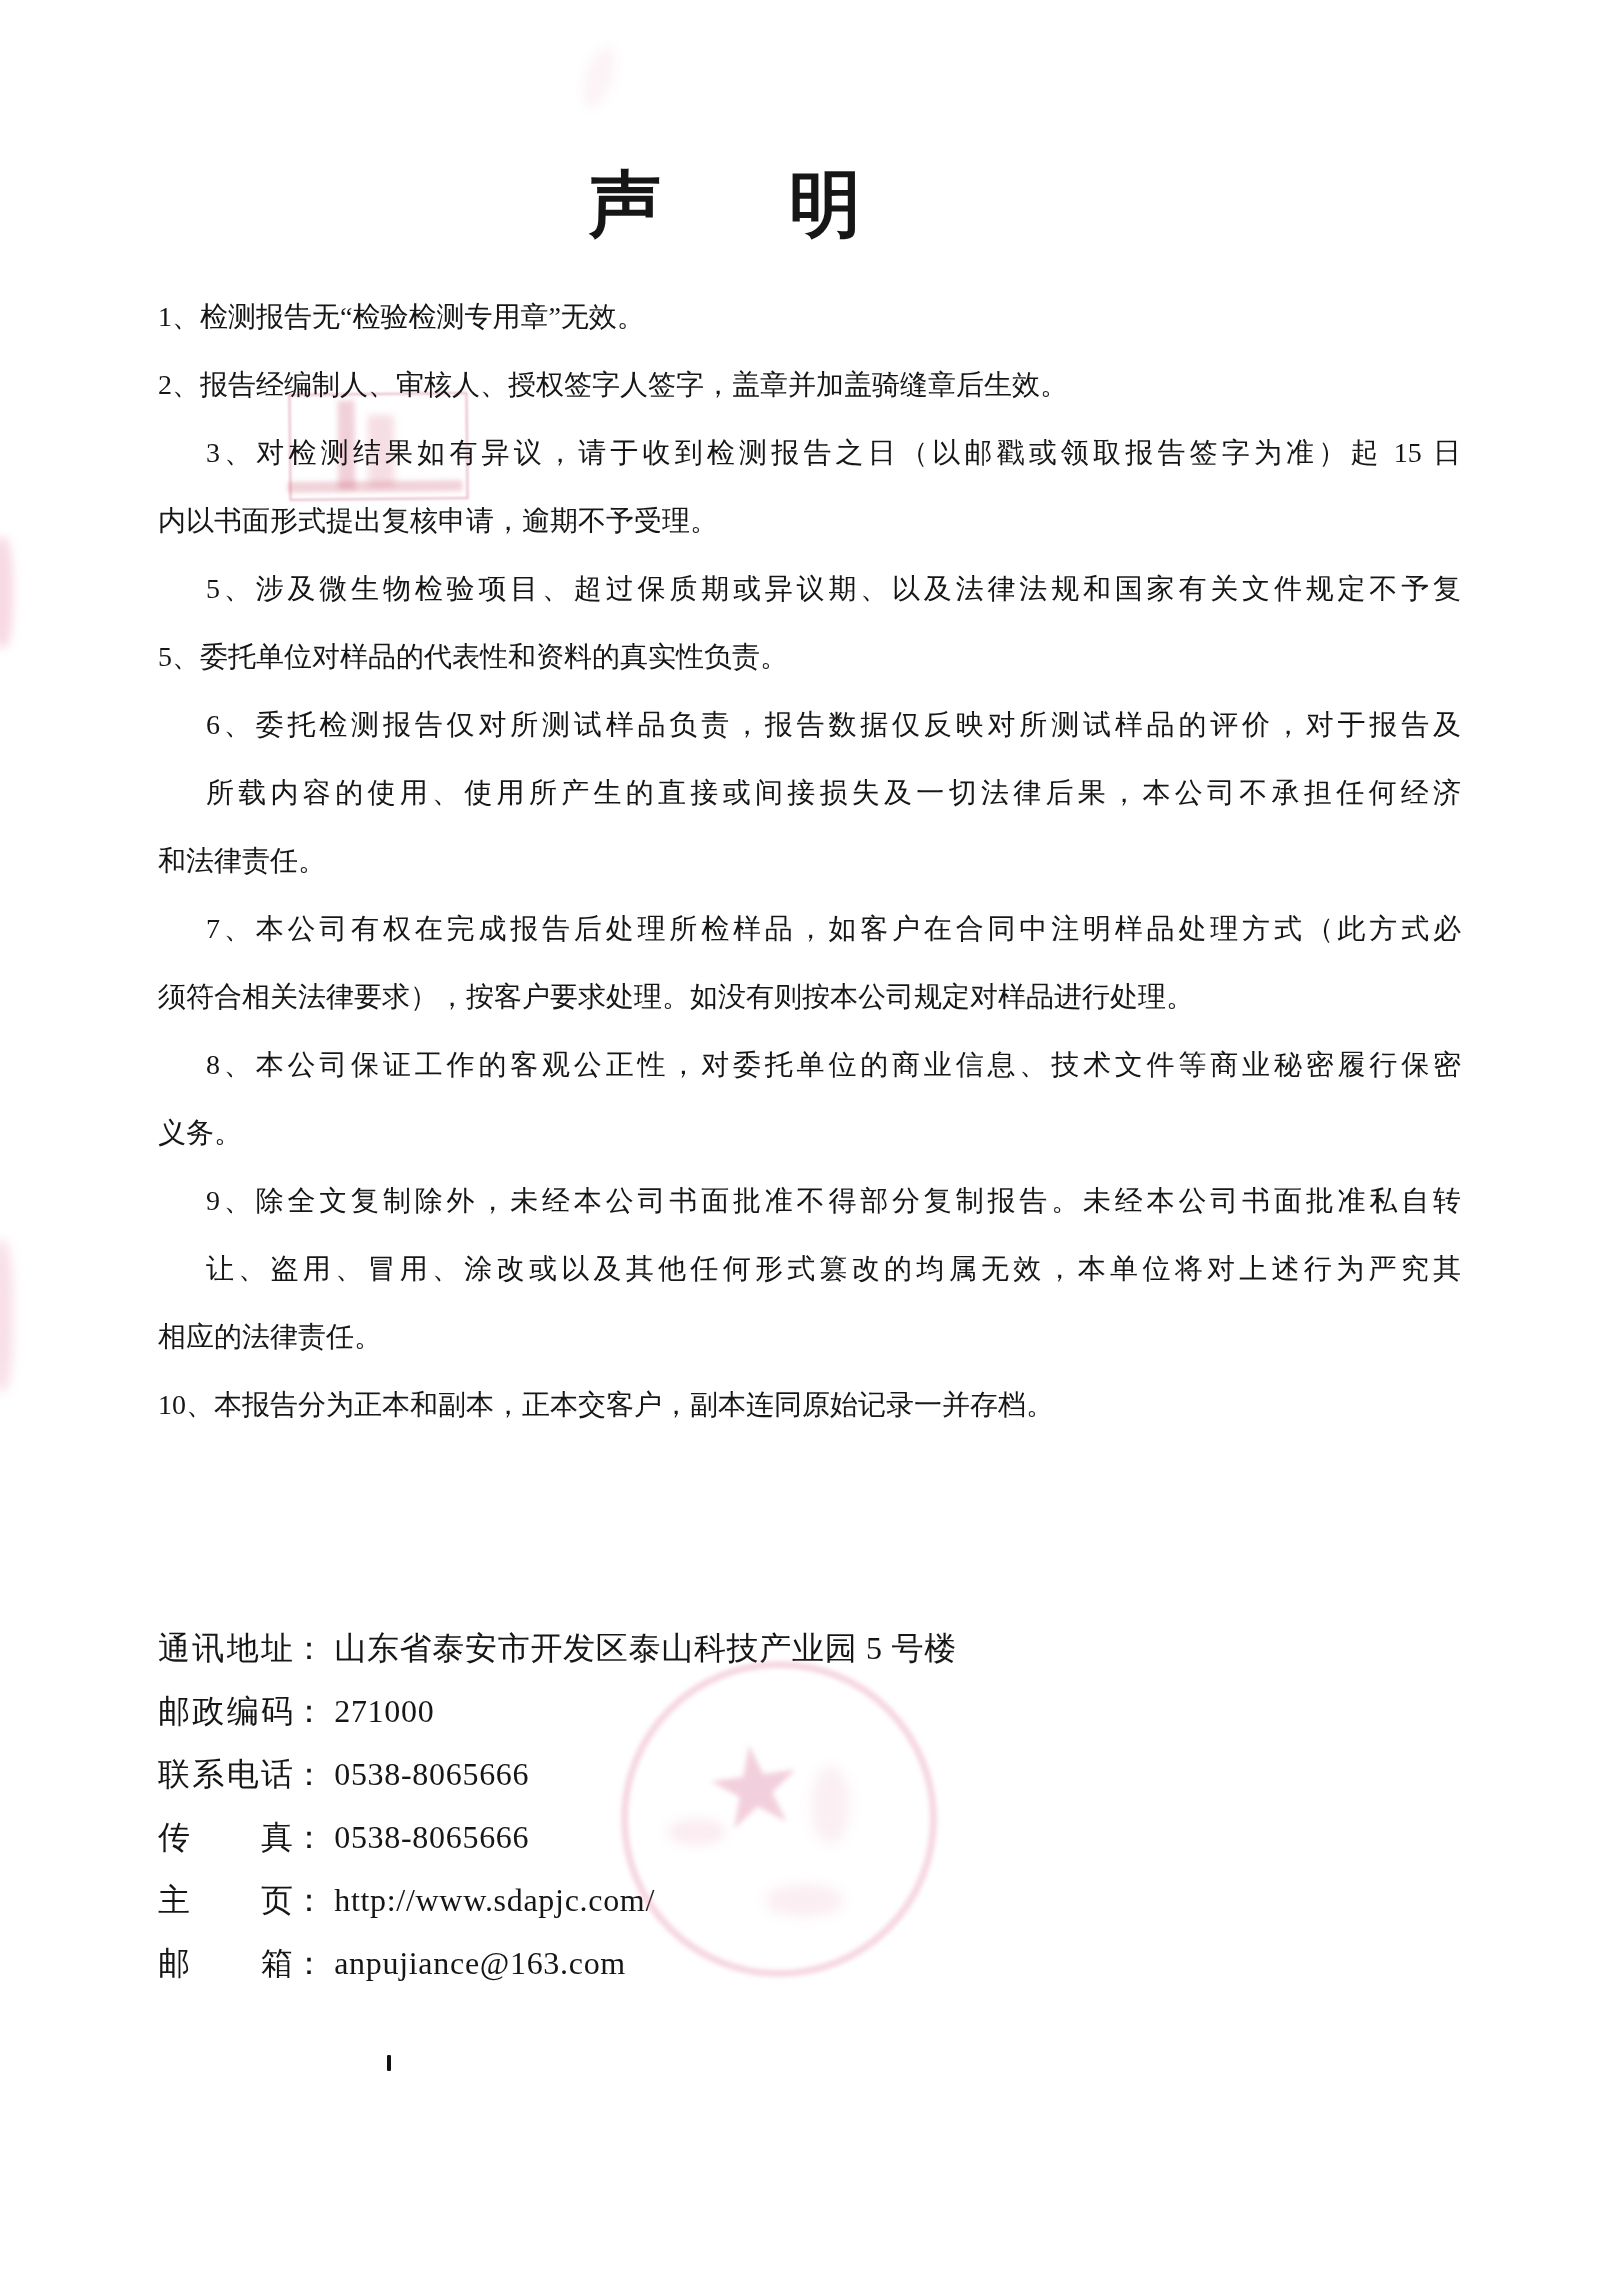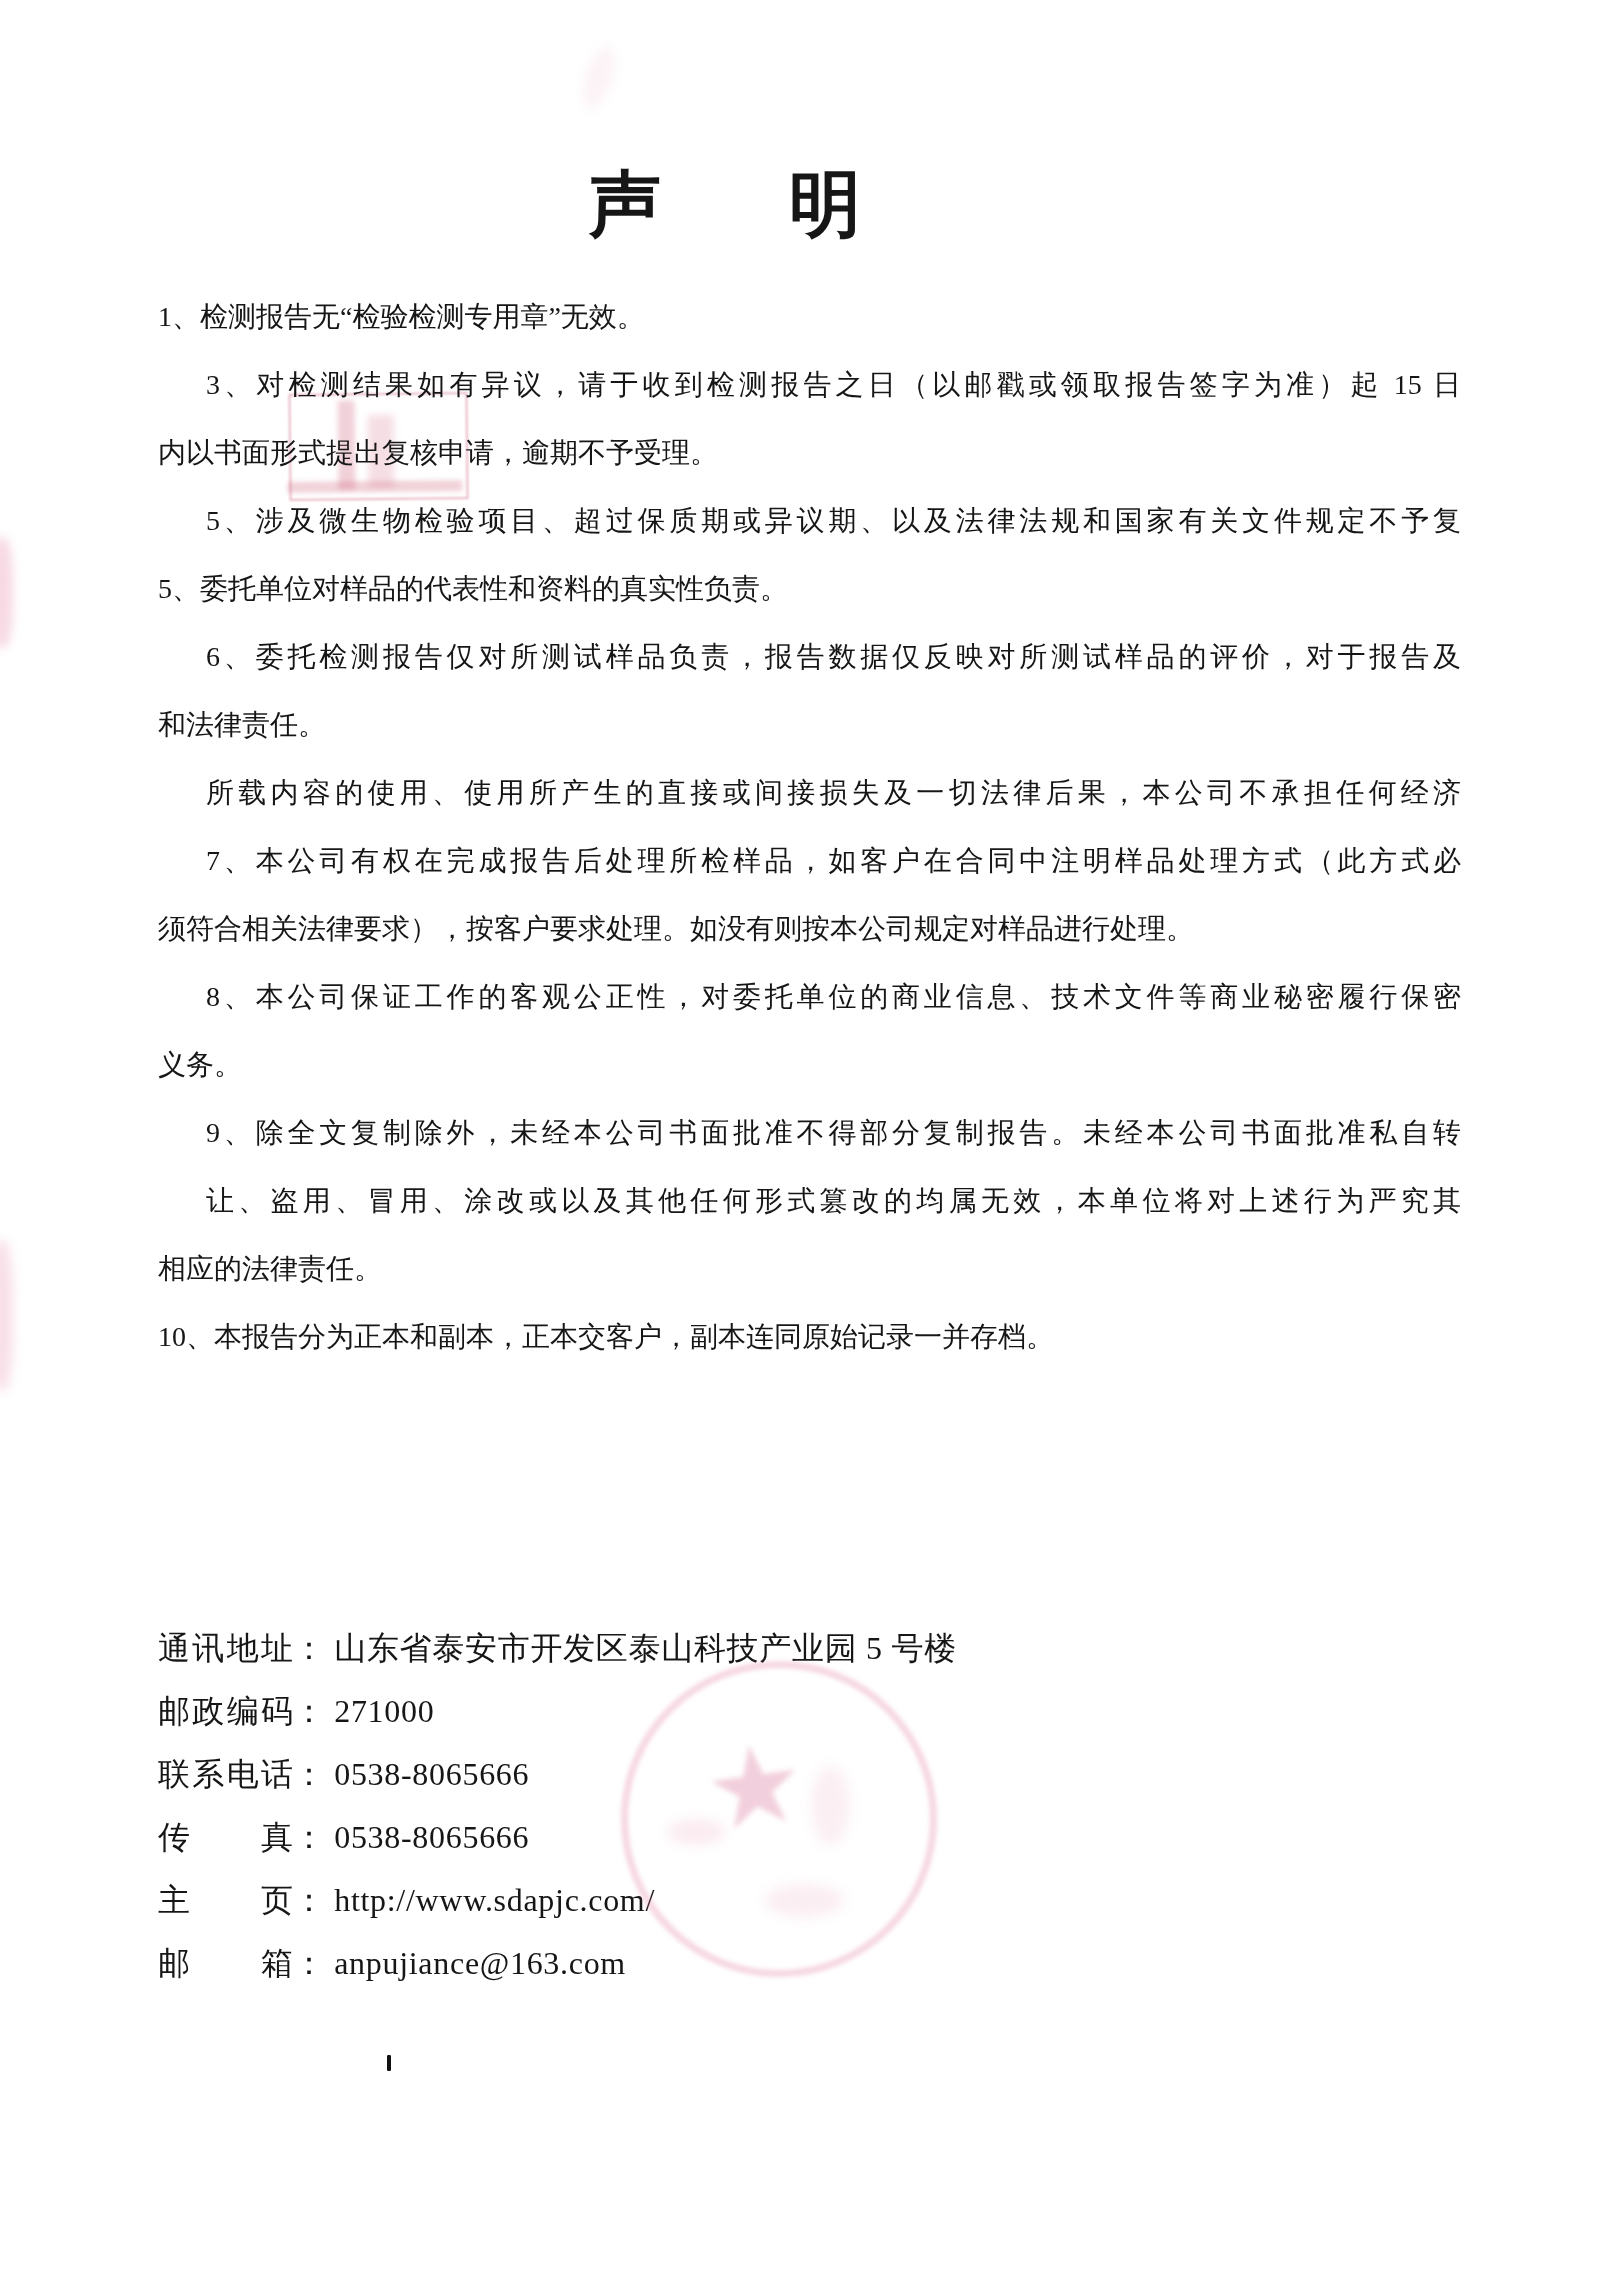--- a/index.html
+++ b/index.html
@@ -126,27 +126,28 @@
   </div>
 
   <div class="rect-stamp">
     <div class="smudge1"></div>
     <div class="smudge2"></div>
     <div class="smudge3"></div>
   </div>
 
   <div class="lines">
       <div class="line">1、检测报告无“检验检测专用章”无效。</div>
+      <div class="line">2、报告经编制人、审核人、授权签字人签字，盖章并加盖骑缝章后生效。</div>
       <div class="line full">3、对检测结果如有异议，请于收到检测报告之日（以邮戳或领取报告签字为准）起 15 日</div>
       <div class="line">内以书面形式提出复核申请，逾期不予受理。</div>
       <div class="line full">5、涉及微生物检验项目、超过保质期或异议期、以及法律法规和国家有关文件规定不予复</div>
       <div class="line">5、委托单位对样品的代表性和资料的真实性负责。</div>
       <div class="line full">6、委托检测报告仅对所测试样品负责，报告数据仅反映对所测试样品的评价，对于报告及</div>
+      <div class="line full">所载内容的使用、使用所产生的直接或间接损失及一切法律后果，本公司不承担任何经济</div>
       <div class="line">和法律责任。</div>
-      <div class="line full">所载内容的使用、使用所产生的直接或间接损失及一切法律后果，本公司不承担任何经济</div>
       <div class="line full">7、本公司有权在完成报告后处理所检样品，如客户在合同中注明样品处理方式（此方式必</div>
       <div class="line">须符合相关法律要求），按客户要求处理。如没有则按本公司规定对样品进行处理。</div>
       <div class="line full">8、本公司保证工作的客观公正性，对委托单位的商业信息、技术文件等商业秘密履行保密</div>
       <div class="line">义务。</div>
       <div class="line full">9、除全文复制除外，未经本公司书面批准不得部分复制报告。未经本公司书面批准私自转</div>
       <div class="line full">让、盗用、冒用、涂改或以及其他任何形式篡改的均属无效，本单位将对上述行为严究其</div>
       <div class="line">相应的法律责任。</div>
       <div class="line">10、本报告分为正本和副本，正本交客户，副本连同原始记录一并存档。</div>
     </div>
 

